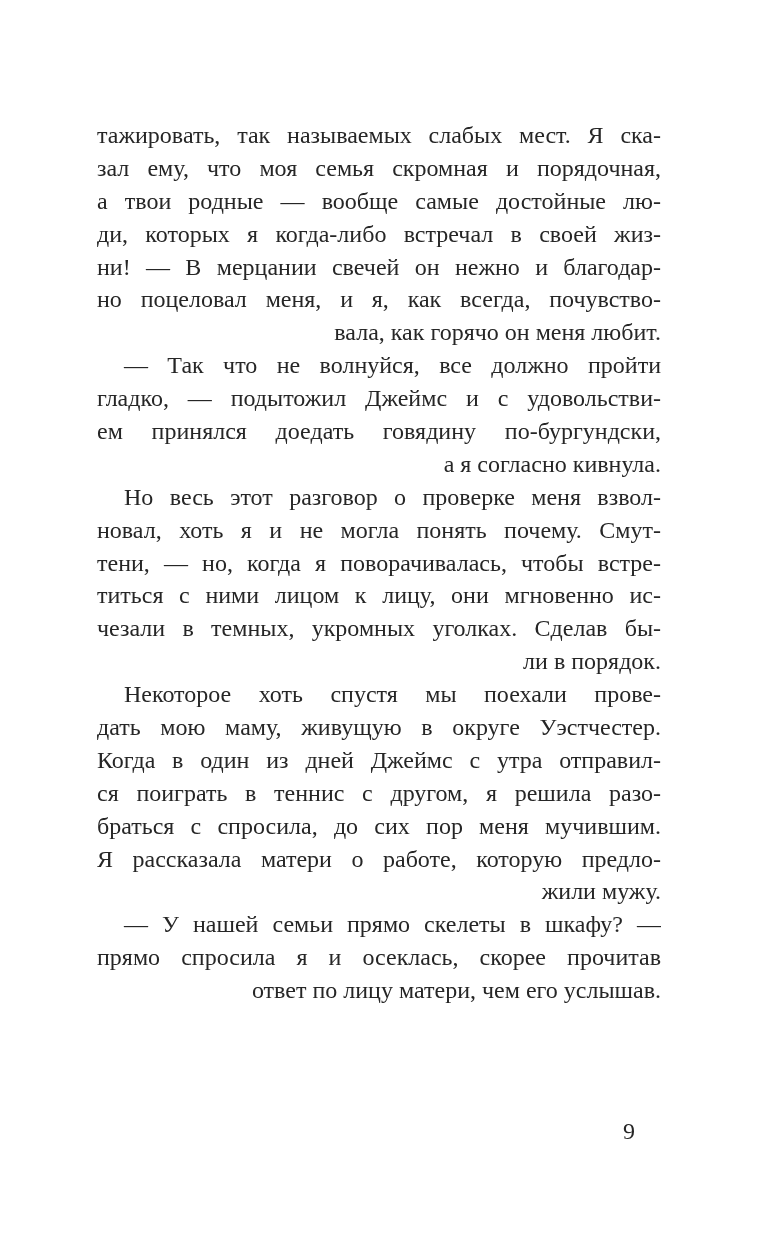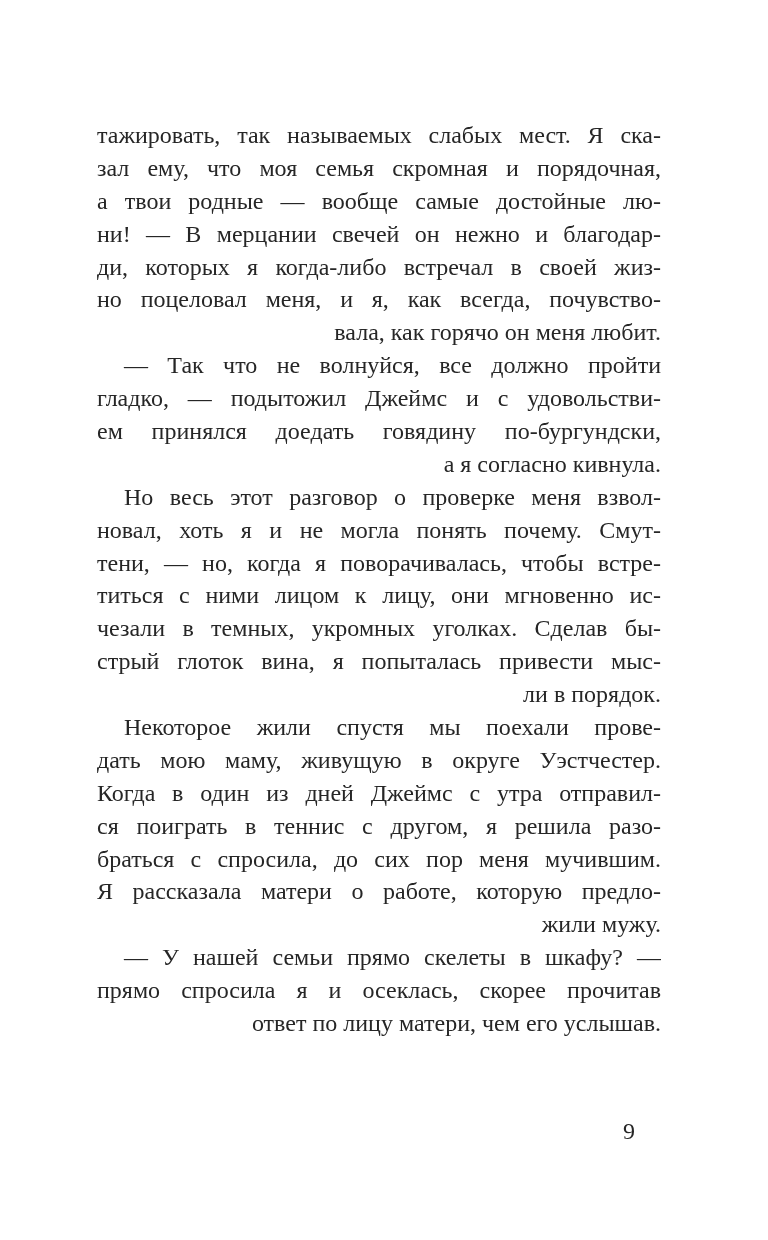--- a/index.html
+++ b/index.html
@@ -62,42 +62,41 @@
 </style>
 </head>
 <body>
 
 <div class="page" style="background: rgb(255, 255, 255);">
   <div class="text-block" style="color: rgb(38, 38, 38);">
       <div class="paragraph">
         <div class="line">тажировать, так называемых слабых мест. Я ска-</div>
         <div class="line">зал ему, что моя семья скромная и порядочная,</div>
         <div class="line">а твои родные — вообще самые достойные лю-</div>
+        <div class="line">ди, которых я когда-либо встречал в своей жиз-</div>
         <div class="line">ни! — В мерцании свечей он нежно и благодар-</div>
-        <div class="line">ди, которых я когда-либо встречал в своей жиз-</div>
         <div class="line">но поцеловал меня, и я, как всегда, почувство-</div>
         <div class="line last">вала, как горячо он меня любит.</div>
       </div>
       <div class="paragraph">
         <div class="line indent">— Так что не волнуйся, все должно пройти</div>
         <div class="line">гладко, — подытожил Джеймс и с удовольстви-</div>
         <div class="line">ем принялся доедать говядину по-бургундски,</div>
         <div class="line last">а я согласно кивнула.</div>
       </div>
       <div class="paragraph">
         <div class="line indent">Но весь этот разговор о проверке меня взвол-</div>
         <div class="line">новал, хоть я и не могла понять почему. Смут-</div>
         <div class="line">тени, — но, когда я поворачивалась, чтобы встре-</div>
         <div class="line">титься с ними лицом к лицу, они мгновенно ис-</div>
         <div class="line">чезали в темных, укромных уголках. Сделав бы-</div>
-        <div class="line">стрый глоток вина, я попыталась привести мыс-</div>
         <div class="line last">ли в порядок.</div>
       </div>
       <div class="paragraph">
-        <div class="line indent">Некоторое жили спустя мы поехали прове-</div>
+        <div class="line indent">Некоторое хоть спустя мы поехали прове-</div>
         <div class="line">дать мою маму, живущую в округе Уэстчестер.</div>
         <div class="line">Когда в один из дней Джеймс с утра отправил-</div>
         <div class="line">ся поиграть в теннис с другом, я решила разо-</div>
         <div class="line">браться с спросила, до сих пор меня мучившим.</div>
         <div class="line">Я рассказала матери о работе, которую предло-</div>
         <div class="line last">жили мужу.</div>
       </div>
       <div class="paragraph">
         <div class="line indent">— У нашей семьи прямо скелеты в шкафу? —</div>
         <div class="line">прямо спросила я и осеклась, скорее прочитав</div>

